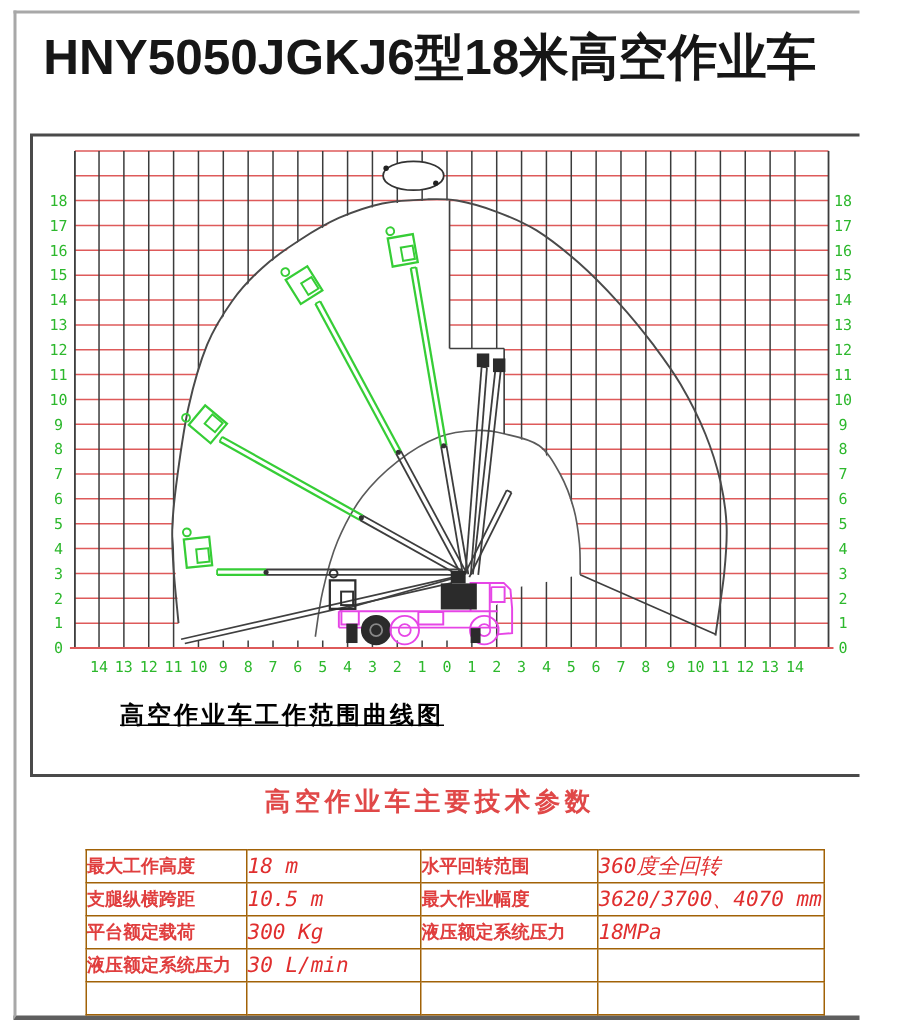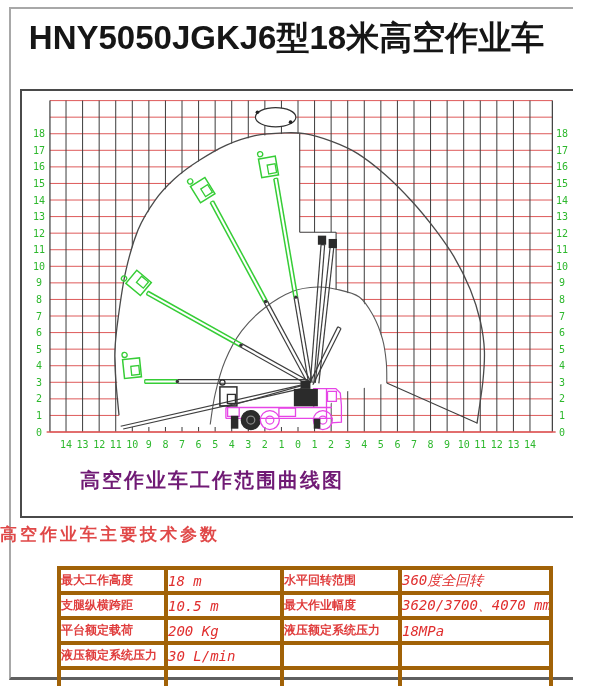--- a/index.html
+++ b/index.html
@@ -5,27 +5,27 @@
   html,body{margin:0;padding:0;background:#ffffff;}
   .page{position:relative;width:573px;height:686px;background:#fff;
         font-family:"Liberation Sans",sans-serif;overflow:hidden;}
   .frame{position:absolute;left:9px;top:7px;width:580px;height:673px;
          border:2px solid #a8a8a8;border-bottom:3px solid #5f5f5f;box-sizing:border-box;}
   .title{position:absolute;left:0;right:0;top:16px;text-align:center;
          font-size:33px;font-weight:600;color:#161616;white-space:nowrap;}
   .diagram{position:absolute;left:20px;top:89px;width:563px;height:429px;
            border:2px solid #4a4a4a;box-sizing:border-box;background:#fff;}
   .diagram svg{position:absolute;left:0;top:0;}
-  .caption{position:absolute;left:58px;top:376px;font-size:20px;font-weight:bold;
-           color:#701a75;letter-spacing:2px;white-space:nowrap;}
-  .params-title{position:absolute;left:0;right:0;top:523px;text-align:left;
+  .caption{position:absolute;left:58px;top:376px;font-size:16px;font-weight:bold;
+           color:#000000;letter-spacing:2px;white-space:nowrap;text-decoration:underline;}
+  .params-title{position:absolute;left:0;right:0;top:523px;text-align:center;
            font-size:17px;font-weight:bold;color:#e04848;letter-spacing:3px;}
   table.params{position:absolute;left:57px;top:566px;border-collapse:collapse;
            table-layout:fixed;width:492px;}
-  table.params td{border:4px solid #a16207;height:21px;padding:0;overflow:hidden;
+  table.params td{border:1px solid #a16207;height:21px;padding:0;overflow:hidden;
            white-space:nowrap;}
   td.lbl{font-size:12px;font-weight:bold;color:#e03e3e;padding-left:7px;}
   td.val{font-family:"DejaVu Sans Mono",monospace;font-size:14px;color:#e02e2e;padding-left:22px;font-style:italic;}
 </style>
 </head>
 <body>
 
 <div class="page">
   <div class="frame"></div>
 
@@ -265,21 +265,21 @@
           <td class="val">360度全回转</td>
         </tr>
         <tr>
           <td class="lbl">支腿纵横跨距</td>
           <td class="val">10.5 m</td>
           <td class="lbl">最大作业幅度</td>
           <td class="val">3620/3700、4070 mm</td>
         </tr>
         <tr>
           <td class="lbl">平台额定载荷</td>
-          <td class="val">200 Kg</td>
+          <td class="val">300 Kg</td>
           <td class="lbl">液压额定系统压力</td>
           <td class="val">18MPa</td>
         </tr>
         <tr>
           <td class="lbl">液压额定系统压力</td>
           <td class="val">30 L/min</td>
           <td class="lbl"></td>
           <td class="val"></td>
         </tr>
         <tr>

